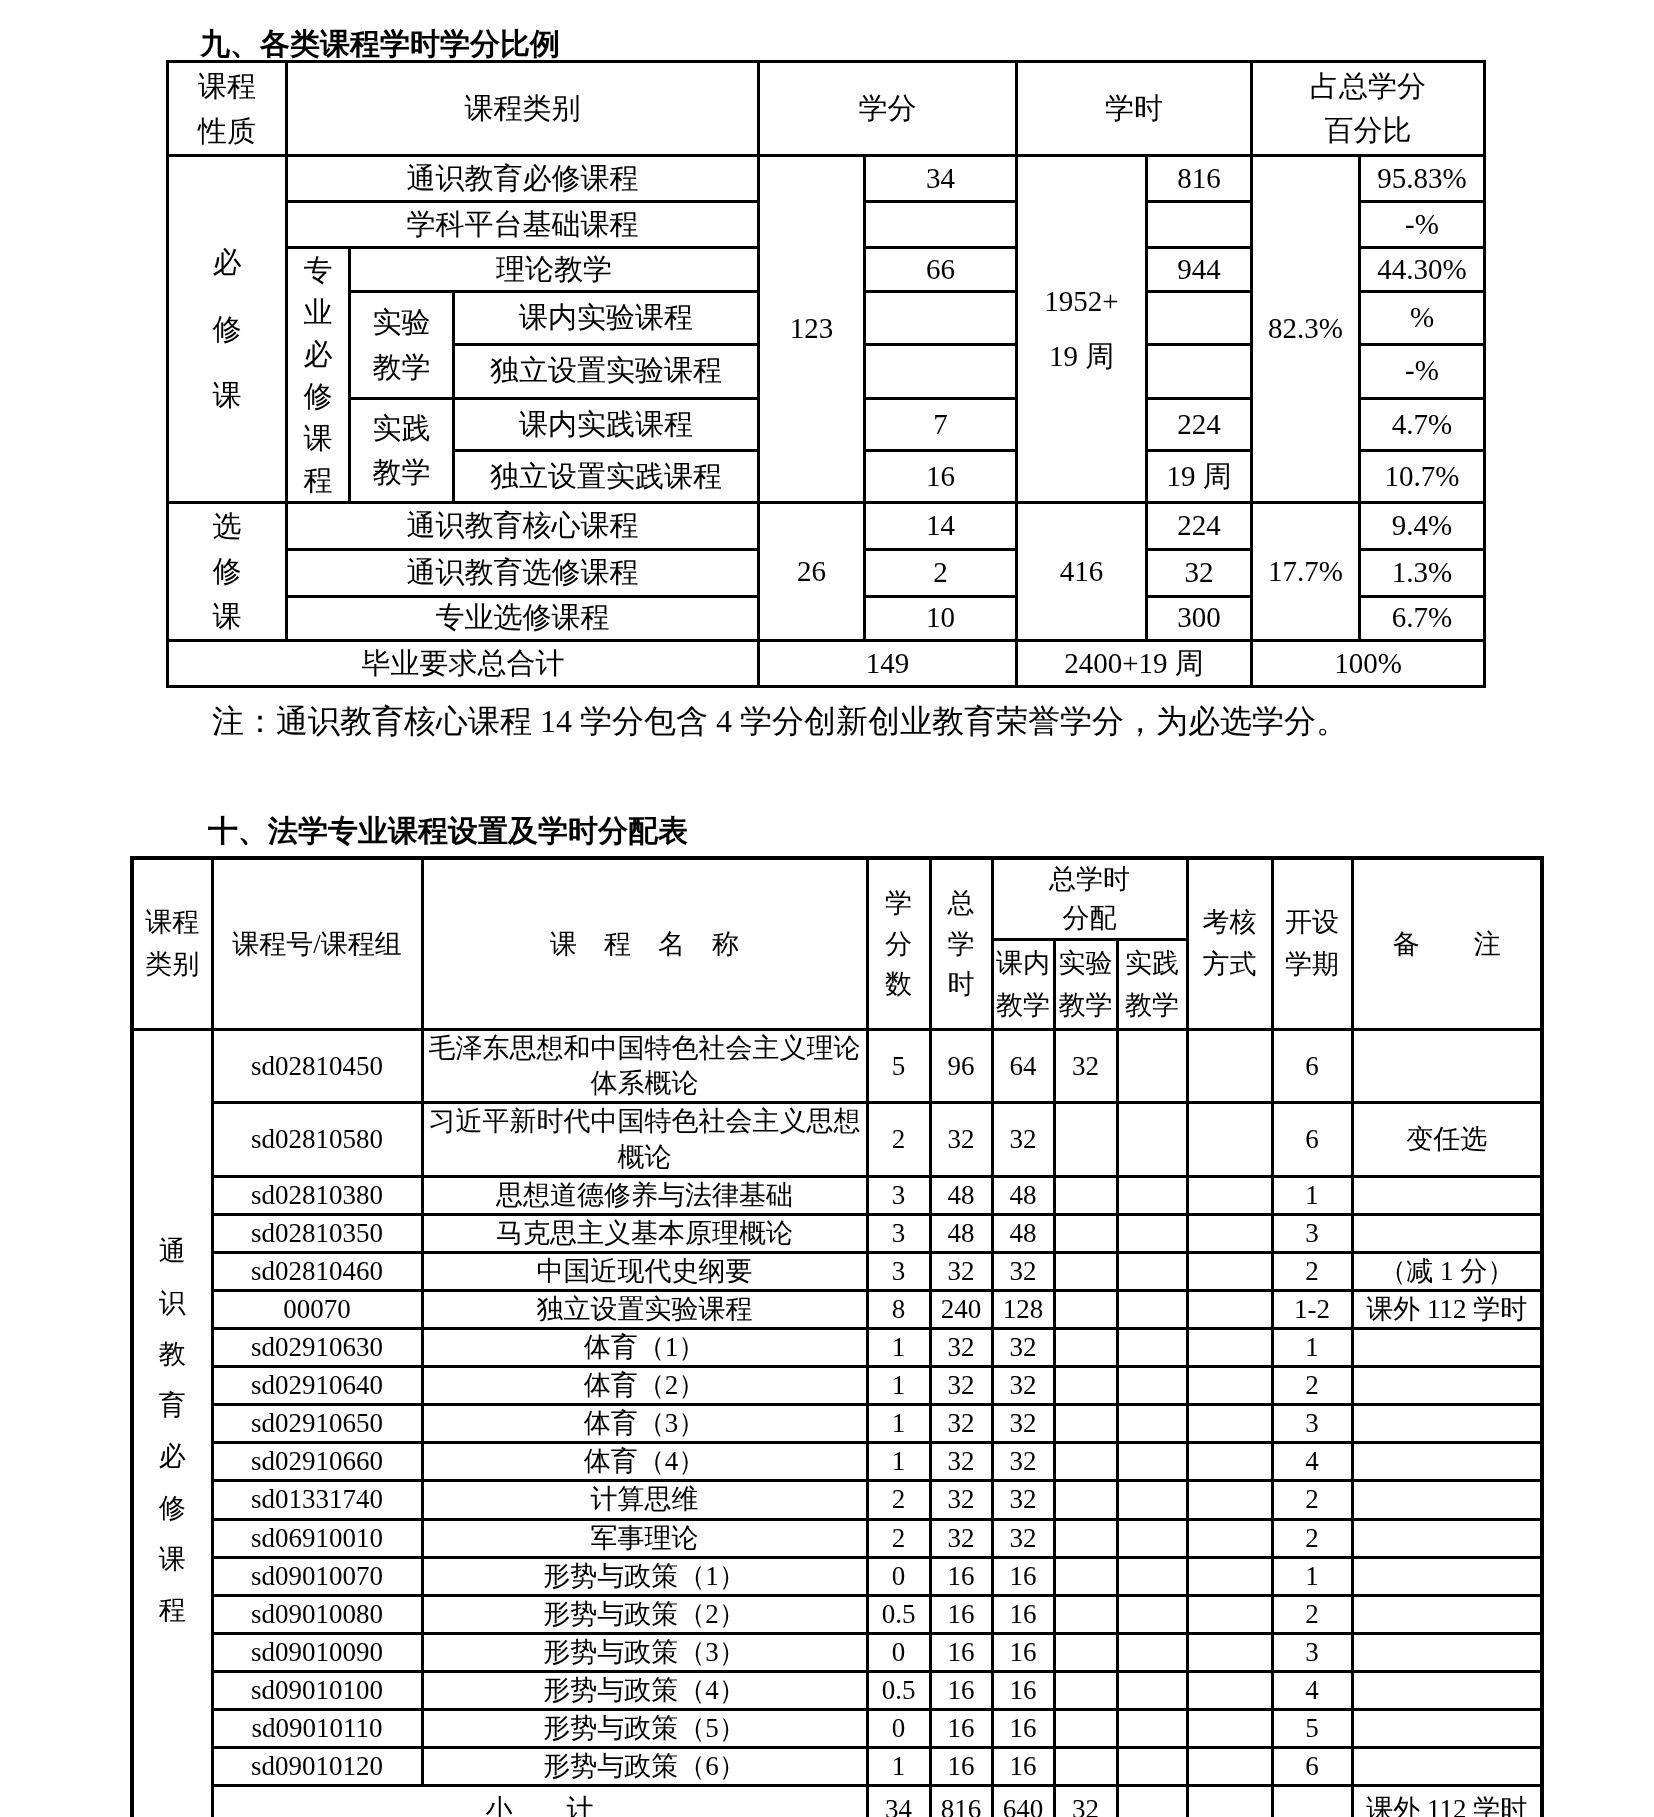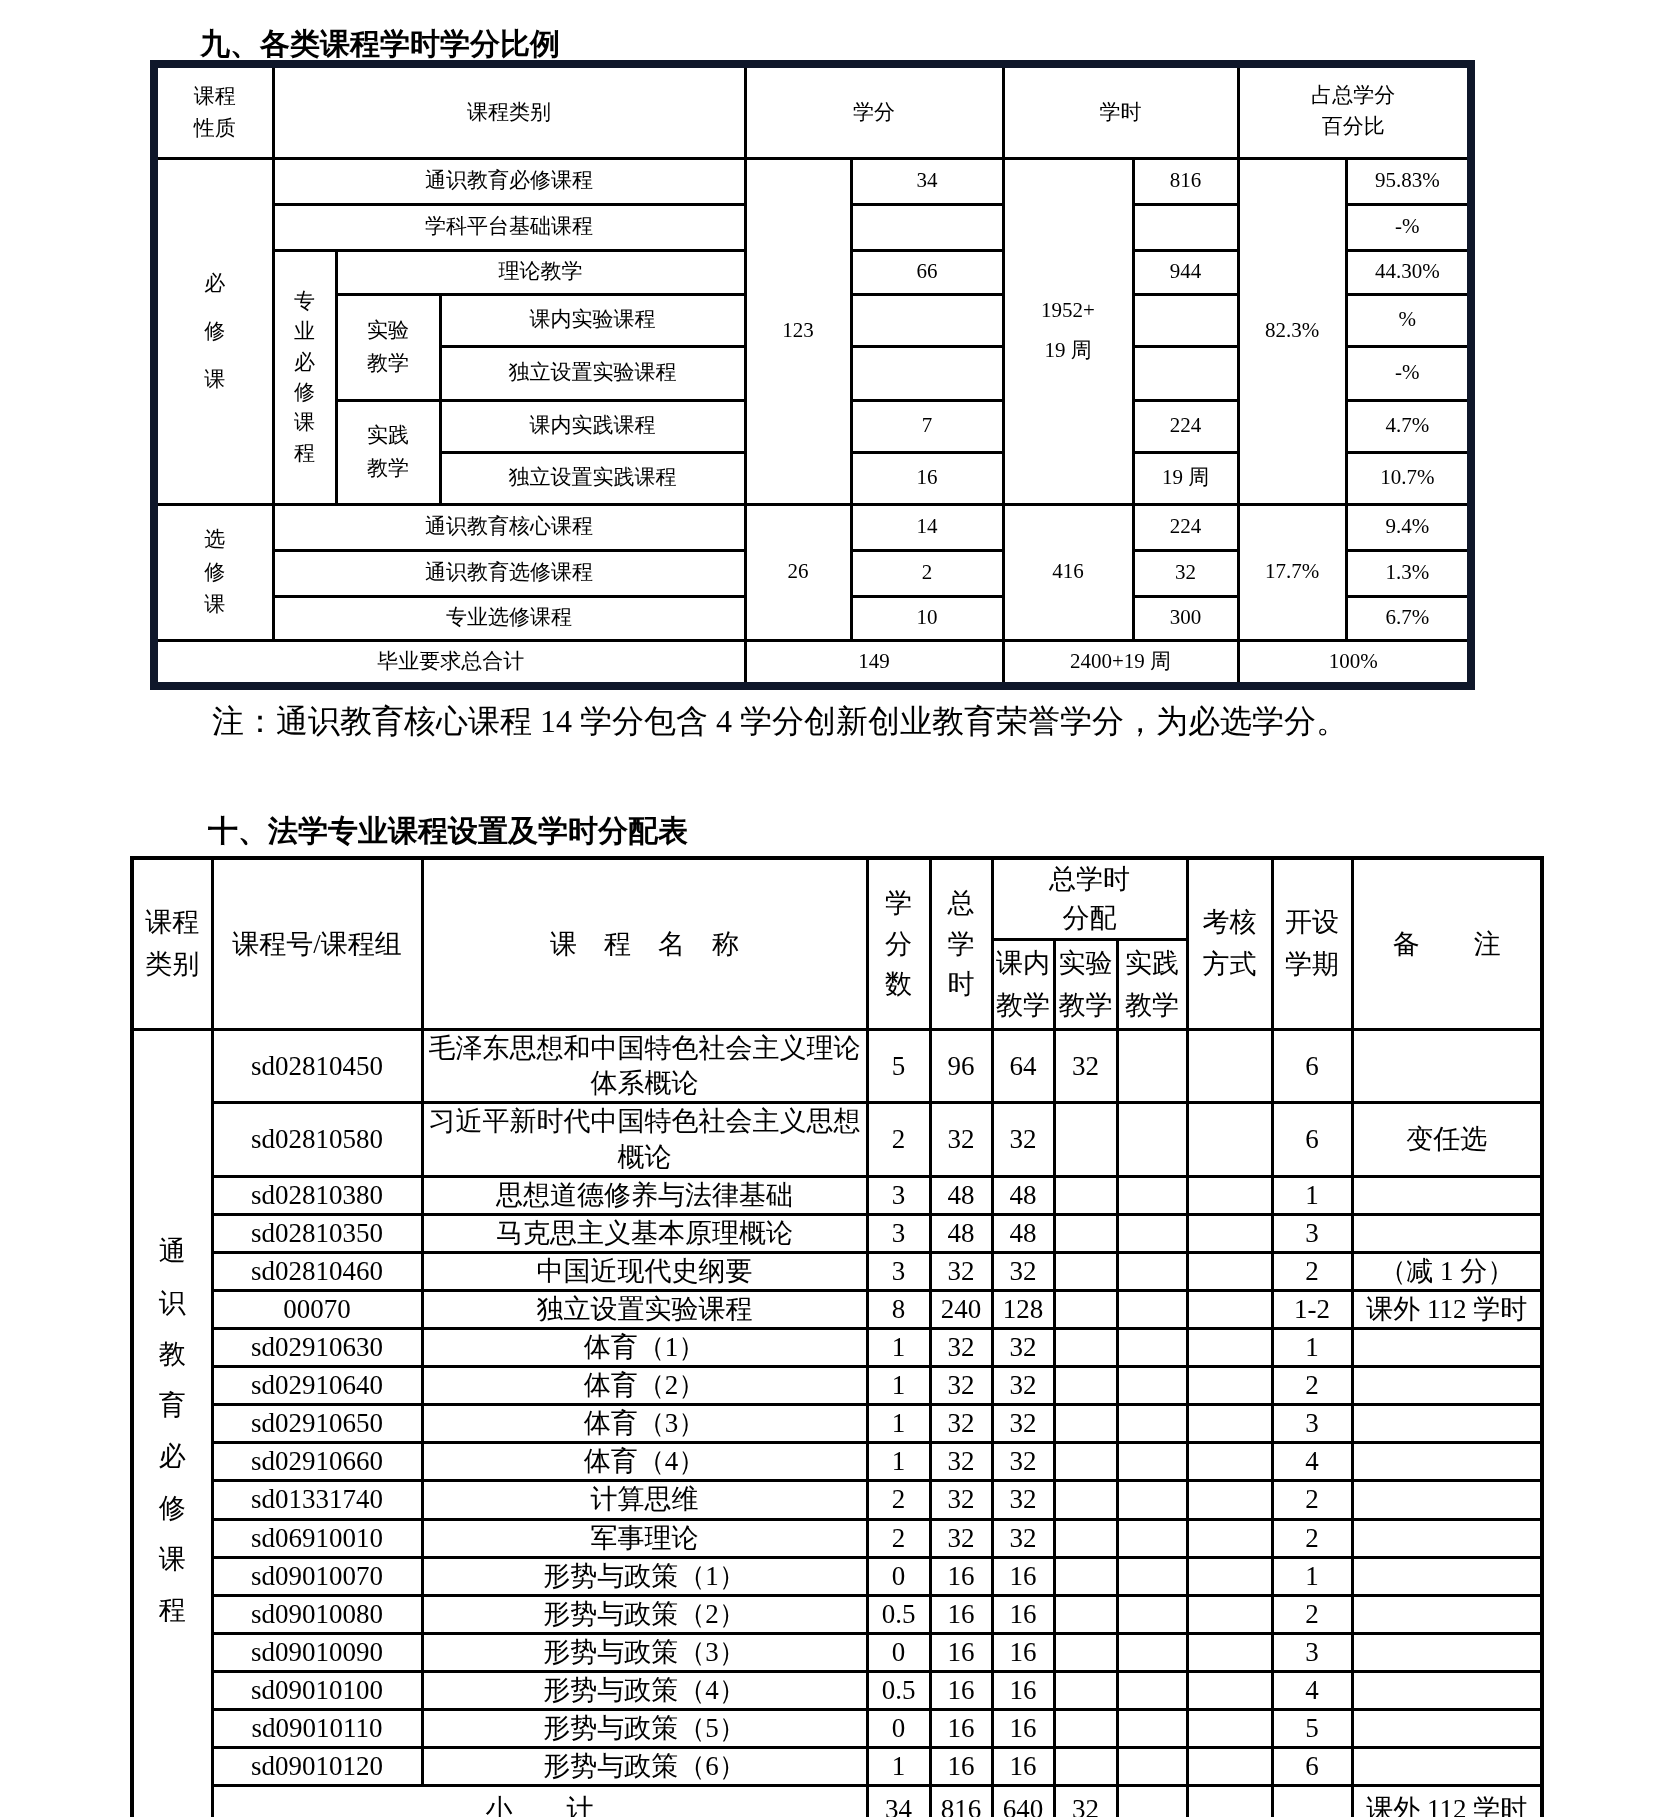--- a/index.html
+++ b/index.html
@@ -8,30 +8,30 @@
     font-family:"Liberation Serif","DejaVu Serif",serif;
   }
   .sec-title{
     position:absolute;font-family:"Liberation Sans","DejaVu Sans",sans-serif;
     font-weight:bold;font-size:30px;white-space:nowrap;
   }
   #title9{left:200px;top:24px;}
   #title10{left:208px;top:795px;margin-top:16px;}
   #note9{position:absolute;left:212px;top:700px;font-size:32px;white-space:nowrap;}
   table{border-collapse:collapse;table-layout:fixed;position:absolute;background:#fff;}
-  #table9{left:150px;top:60px;font-size:21px;border:8px solid #0f172a;}
+  #table9{left:166px;top:60px;font-size:29px;border:1px solid #0f172a;}
   #table10{left:130px;top:856px;font-size:27px;border:4px solid #000;}
   td,th{
     border:3px solid #000;text-align:center;vertical-align:middle;
     padding:0;font-weight:normal;line-height:1.3;overflow:hidden;
   }
   .w1{width:1.12em;margin:0 auto;word-break:break-all;}
   .w2{width:2.15em;margin:0 auto;word-break:break-all;line-height:1.55;}
   .w3{width:3.2em;margin:0 auto;word-break:break-all;line-height:1.45;}
-  .w4{width:4.25em;margin:0 auto;word-break:break-all;line-height:1.5;font-family:Liberation Mono, monospace;}
+  .w4{width:4.25em;margin:0 auto;word-break:break-all;line-height:1.5;}
   .pre{white-space:pre-line;line-height:1.9;margin-top:12px;}
 </style>
 </head>
 <body>
 
 <div id="title9" class="sec-title">九、各类课程学时学分比例</div>
 
 <table id="table9">
   <colgroup>
     <col style="width:119px">

